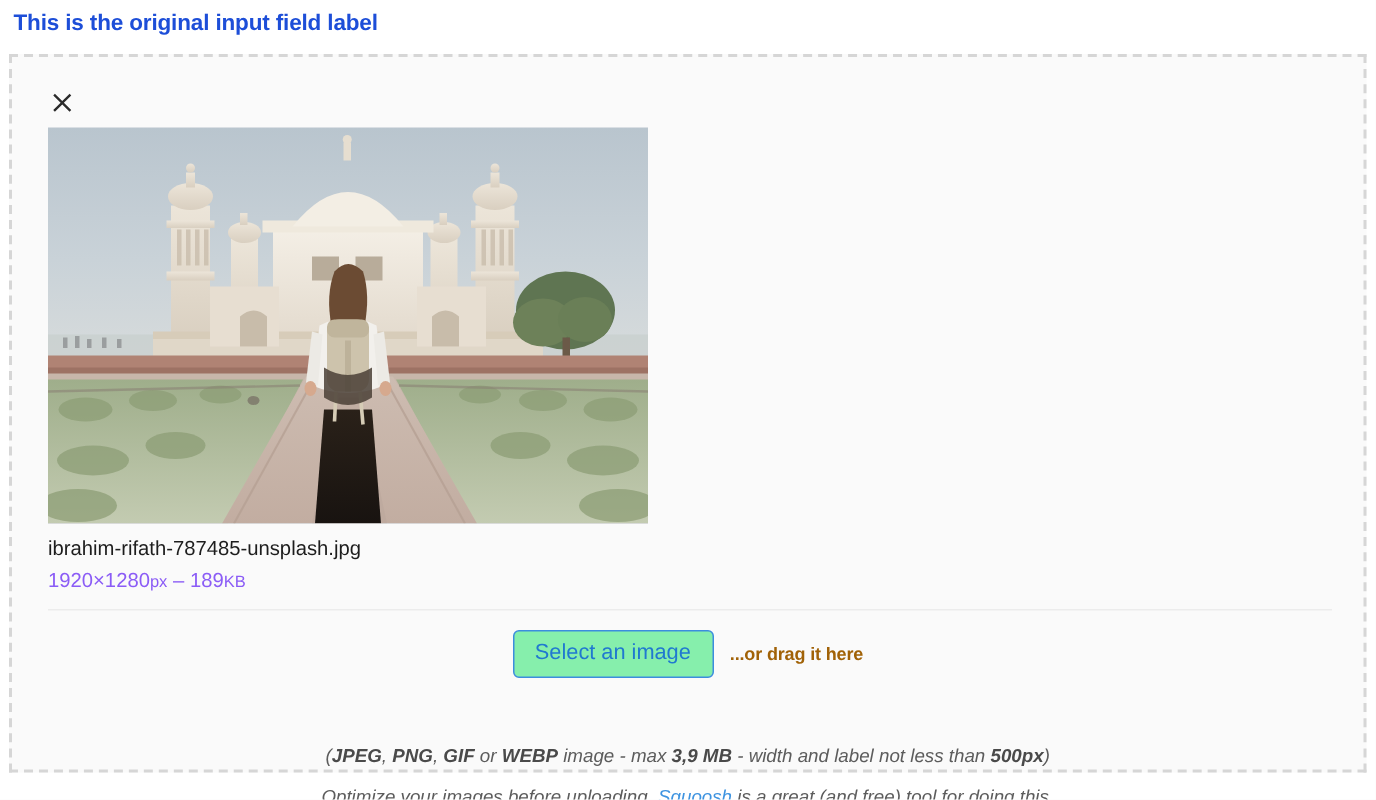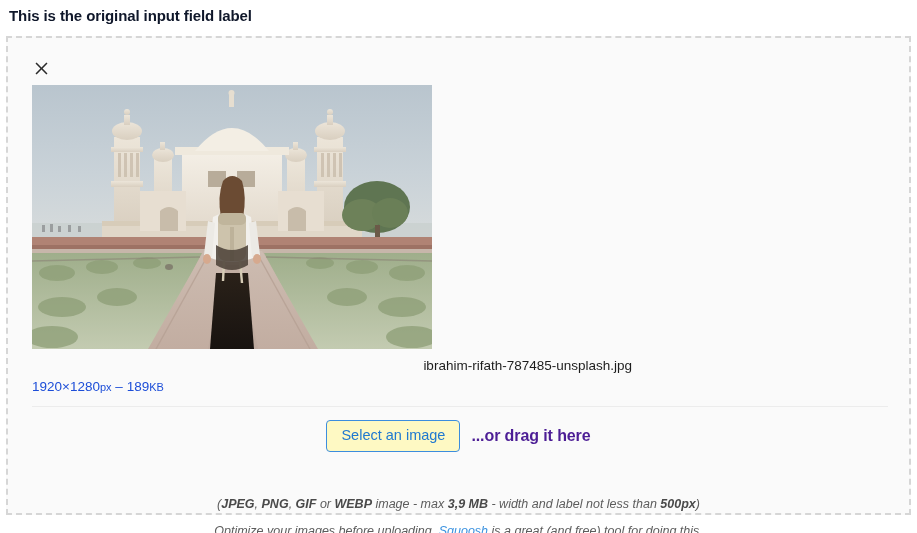--- a/index.html
+++ b/index.html
@@ -24,21 +24,21 @@
   }
 
   
   .field-label {
     position: absolute;
     left: 9px;
     top: 7px;
     font-size: 15px;
     font-weight: bold;
     letter-spacing: -0.1px;
-    color: #0f172a;
+    color: #1d4ed8;
     line-height: 18px;
     white-space: nowrap;
   }
 
   
   .dropzone {
     position: absolute;
     left: 6px;
     top: 36px;
     width: 905px;
@@ -91,25 +91,24 @@
     position: absolute;
     left: 7px;
     top: 298px;
     width: 600px;
   }
   .file-name {
     font-size: 13.5px;
     color: #1d1d1d;
     line-height: 19px;
     white-space: nowrap;
-    text-align: right;
   }
   .file-size {
     font-size: 13.5px;
-    color: #1d4ed8;
+    color: #8b5cf6;
     line-height: 19px;
     margin-top: 2px;
     white-space: nowrap;
   }
   .file-size .unit {
     font-size: 11px;
   }
 
   
   .divider {
@@ -132,32 +131,32 @@
     justify-content: center;
     gap: 11px;
   }
 
   .select-btn {
     display: inline-block;
     box-sizing: border-box;
     padding: 6px 14px 7px 14px;
     border: 1px solid #3c8dde;
     border-radius: 4px;
-    background: #fef9c3;
+    background: #86efac;
     color: #2079d0;
     font-size: 14.5px;
     font-family: "Liberation Sans", sans-serif;
     line-height: 17px;
     cursor: pointer;
   }
 
   .drag-hint {
-    font-size: 16px;
+    font-size: 12px;
     font-weight: bold;
-    color: #4c1d95;
+    color: #a16207;
     letter-spacing: -0.1px;
     white-space: nowrap;
   }
 
   
   .help {
     position: absolute;
     left: 0;
     width: 901px;
     text-align: center;

